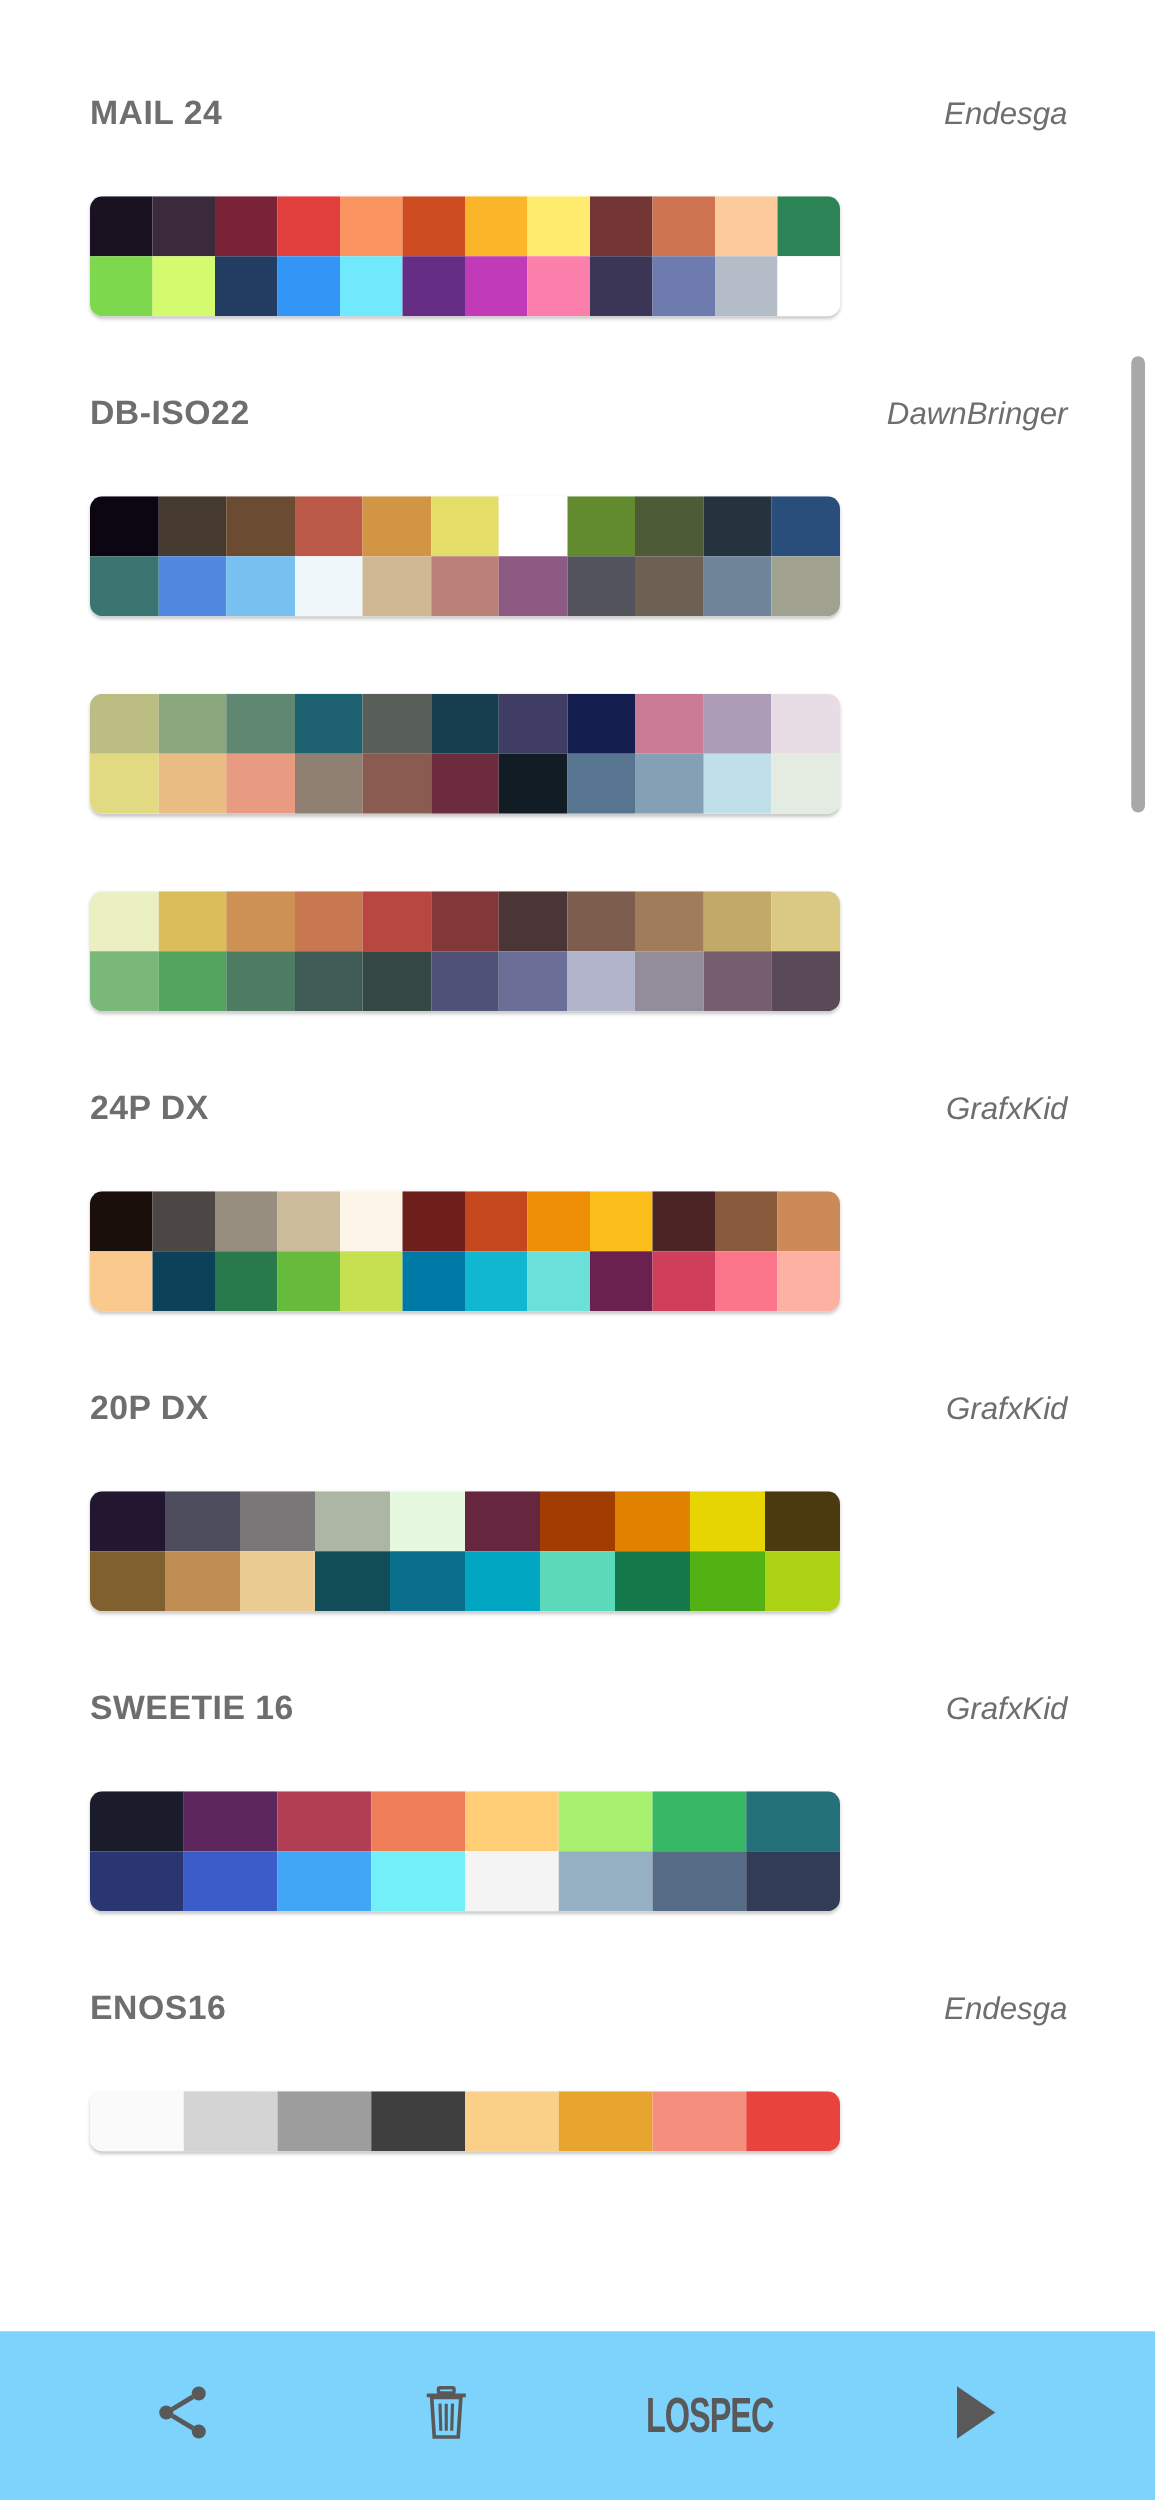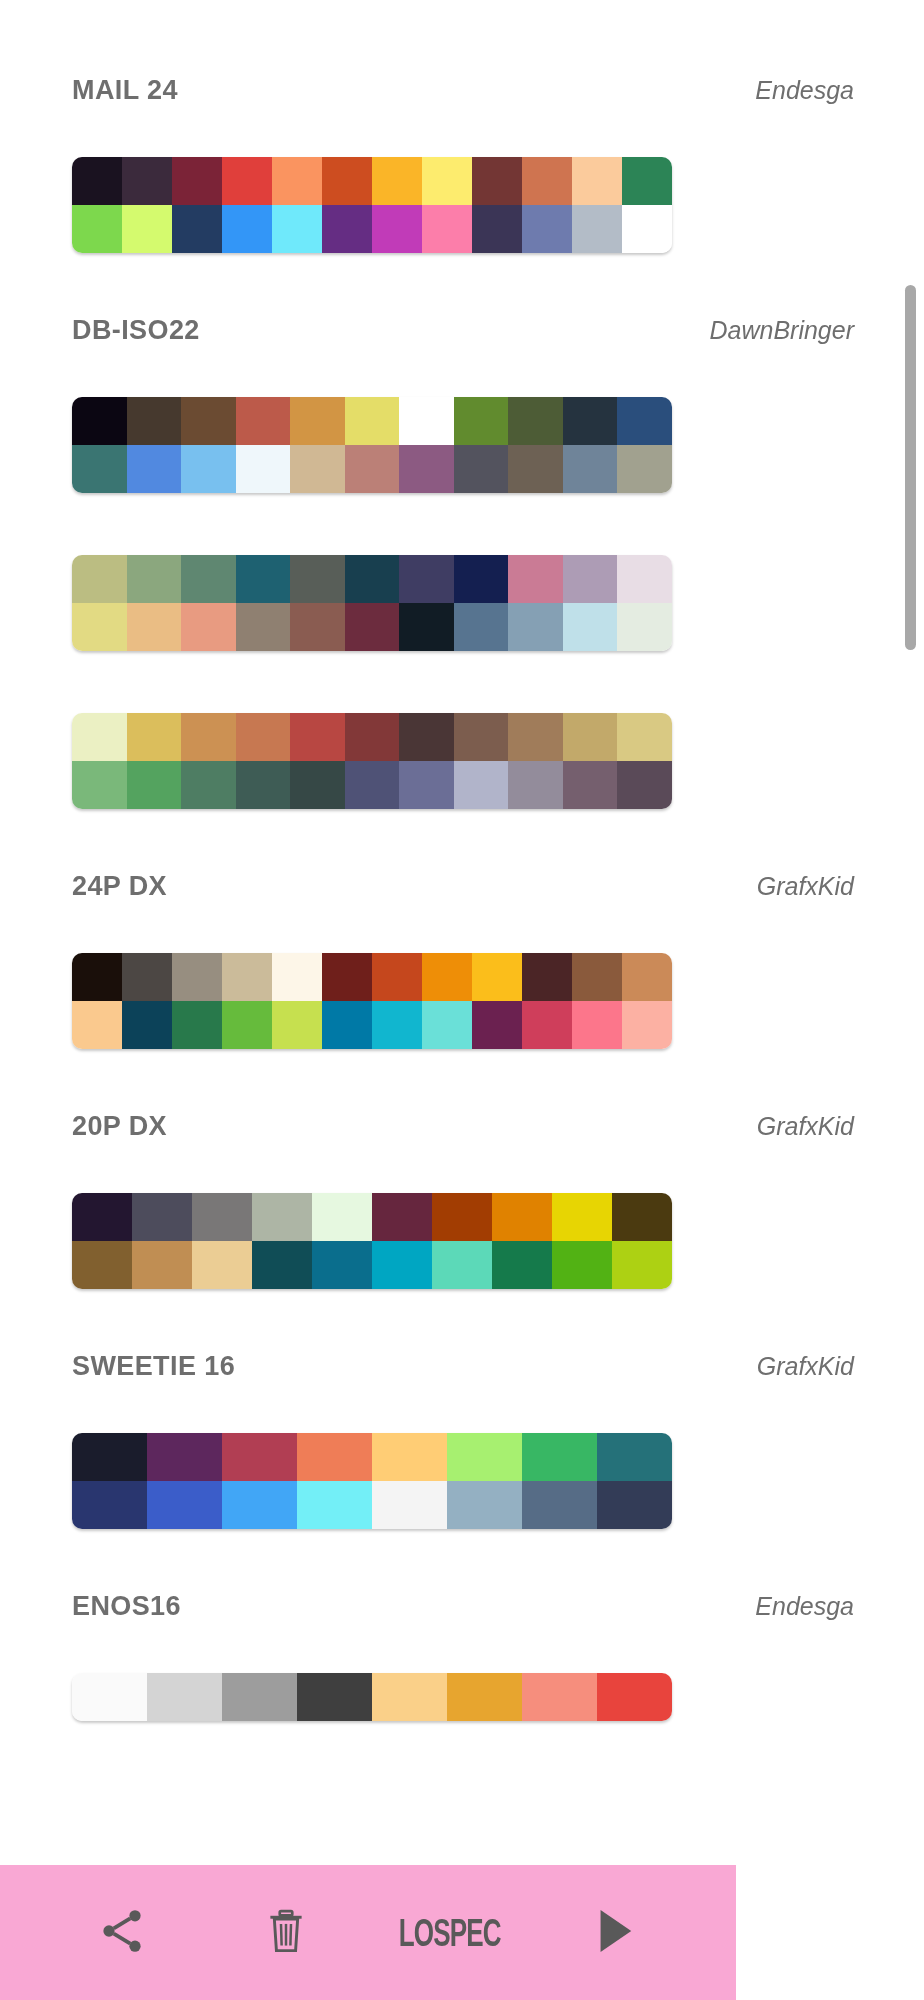--- a/index.html
+++ b/index.html
@@ -111,23 +111,23 @@
     width:11px;
     height:100%;
     background:#a8a8a8;
     border-radius:6px;
   }
 
   
   .bottom-bar {
     position:absolute;
     left:0; bottom:0;
-    width:736px;
+    width:924px;
     height:135px;
-    background:#f9a8d4;
+    background:#7dd3fc;
     display:flex;
     align-items:center;
     justify-content:space-around;
     padding:0 40px;
   }
   .bar-btn {
     display:flex;
     align-items:center;
     justify-content:center;
     width:110px;

